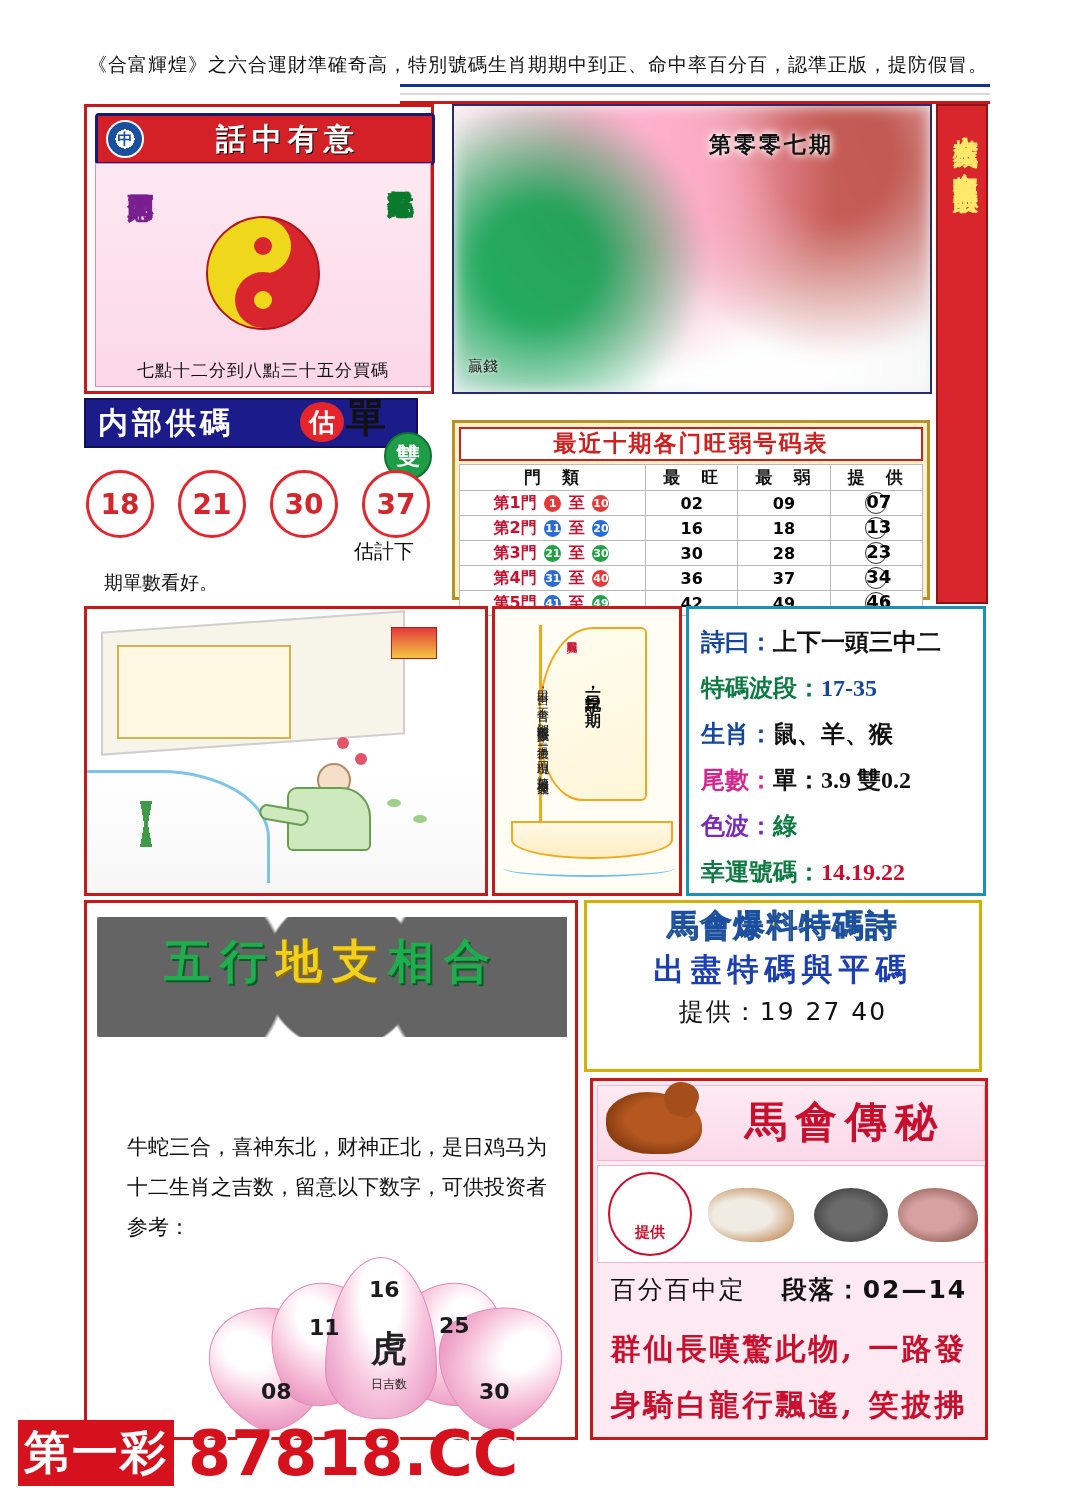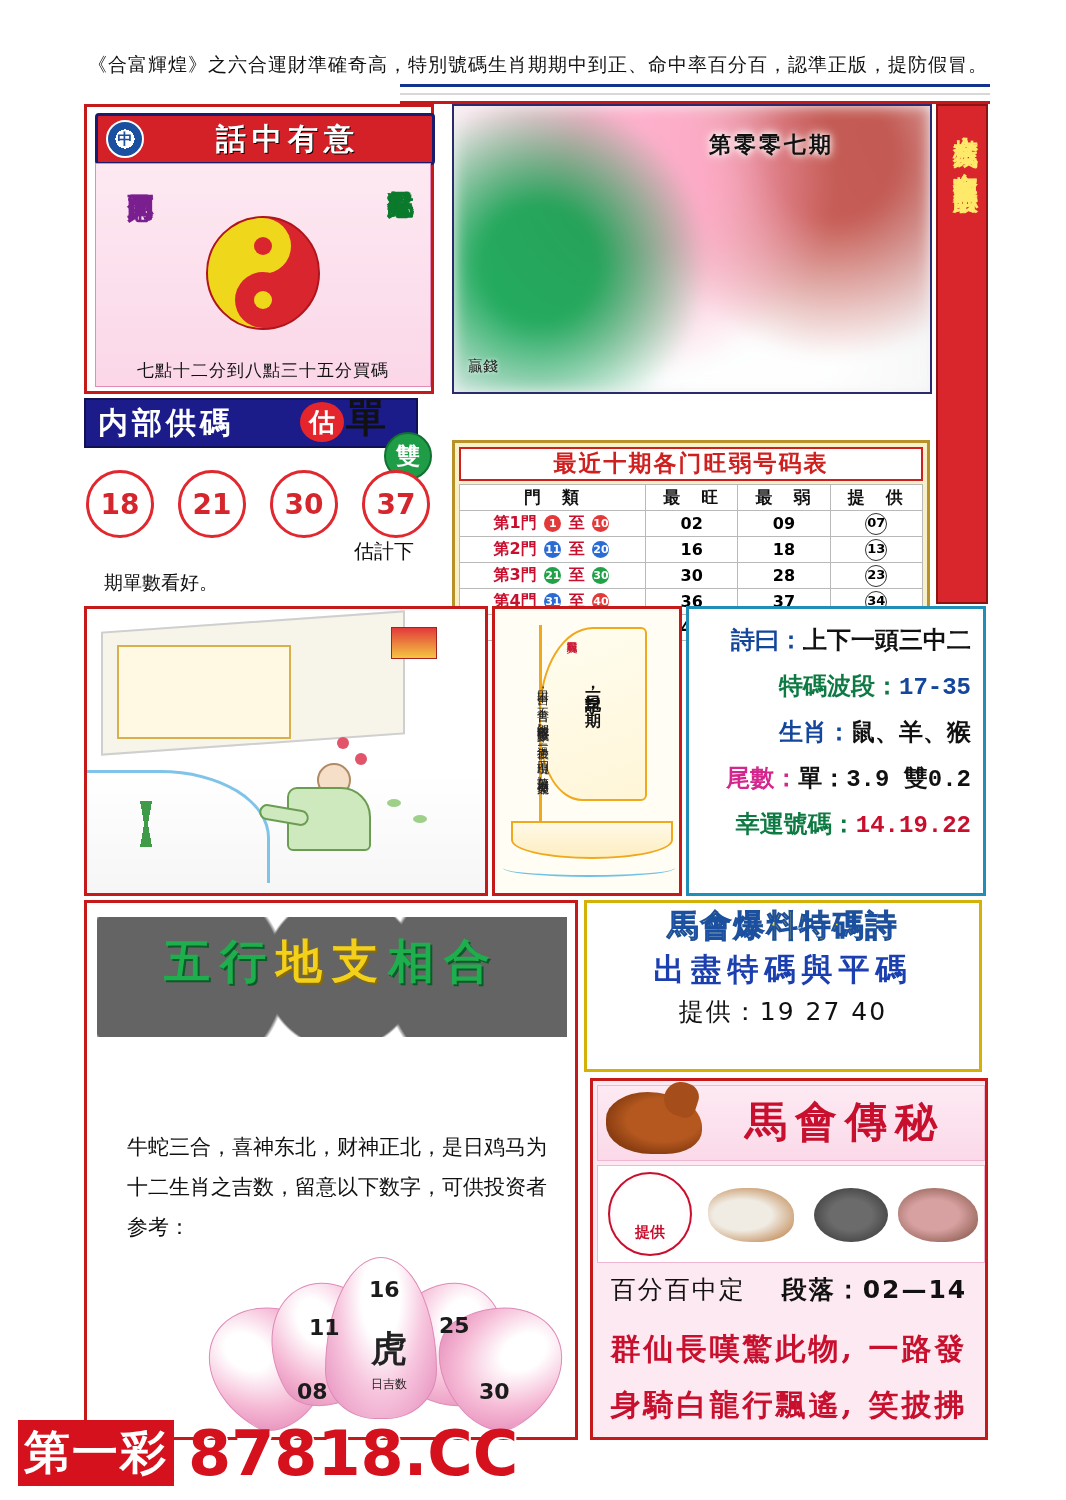--- a/index.html
+++ b/index.html
@@ -162,21 +162,21 @@
   .nb-gujixia{
     position:absolute;left:270px;top:140px;font-size:20px;color:#111;
   }
   .nb-note{
     position:absolute;left:20px;top:172px;font-size:19px;color:#111;
   }
 
   
   #tentable{
     left:452px;top:420px;width:478px;height:180px;
-    border:3px solid #b8912a;background:#f7f0c9;padding:4px;margin-top:20px;
+    border:3px solid #b8912a;background:#f7f0c9;padding:4px;
   }
   .tt-title{
     height:30px;background:#fff;border:2px solid #cf2020;
     color:#cf2020;font-size:23px;font-weight:bold;text-align:center;
     letter-spacing:2px;line-height:28px;
     font-family:"DejaVu Serif","Liberation Serif",serif;
   }
   table.tt{
     width:100%;border-collapse:collapse;background:#fff;margin-top:3px;
     font-size:16px;
@@ -188,21 +188,21 @@
   .men-cell{color:#c8102e;white-space:nowrap;}
   .mini{
     display:inline-block;width:17px;height:17px;line-height:17px;border-radius:50%;
     color:#fff;font-size:11px;margin:0 2px;vertical-align:middle;
   }
   .m-red{background:#e23a3a;}
   .m-blue{background:#2b6cd4;}
   .m-green{background:#23a148;}
   .circ{
     display:inline-block;width:20px;height:20px;line-height:18px;border-radius:50%;
-    border:1.5px solid #333;font-size:13px;
+    border:1.5px solid #333;font-size:18px;
   }
 
   
   #picpanel{
     left:84px;top:606px;width:404px;height:290px;
     border:3px solid #c61a1a;background:#fdfdfd;overflow:hidden;
   }
   .pp-sky{position:absolute;inset:0;background:#ffffff;}
   .pp-wall{
     position:absolute;left:14px;top:12px;width:300px;height:120px;
@@ -285,22 +285,21 @@
     font-size:16px;line-height:20px;color:#111;font-weight:bold;
   }
 
   
   #poem{
     left:686px;top:606px;width:300px;height:290px;
     border:3px solid #1f8fb8;background:#fff;padding:10px 12px;
   }
   .poem-row{
     font-size:24px;line-height:46px;white-space:nowrap;
-    font-family:Liberation Mono, monospace;
-    text-align:right;
+    font-family:Liberation Serif, serif;
   }
   .poem-label{color:#0e7a43;font-weight:bold;}
   .lb-blue{color:#14469c;}
   .lb-pink{color:#d4268c;}
   .lb-purple{color:#7a2bb5;}
   .lb-green{color:#0e7a43;}
   .poem-val{color:#111;font-weight:bold;}
   .val-red{color:#c8102e;font-weight:bold;}
   .val-blue{color:#14469c;font-weight:bold;}
   .val-green{color:#0e7a43;font-weight:bold;}
@@ -596,20 +595,23 @@
     <div class="poem-row">
       <span class="poem-label lb-green">特碼波段：</span><span class="val-blue">17-35</span>
     </div>
     <div class="poem-row">
       <span class="poem-label lb-blue">生肖：</span><span class="poem-val">鼠、羊、猴</span>
     </div>
     <div class="poem-row">
       <span class="poem-label lb-pink">尾數：</span><span class="poem-val">單：3.9  雙0.2</span>
     </div>
     <div class="poem-row">
+      <span class="poem-label lb-purple">色波：</span><span class="val-green">綠</span>
+    </div>
+    <div class="poem-row">
       <span class="poem-label lb-green">幸運號碼：</span><span class="val-red">14.19.22</span>
     </div>
   </div>
 
   <div class="box" id="wuxing">
     <div class="star-bg"></div>
     <div class="wx-title">
       <span class="wx-a">五行</span><span class="wx-b">地支</span><span class="wx-a">相合</span>
     </div>
     <div class="wx-text">牛蛇三合，喜神东北，财神正北，是日鸡马为十二生肖之吉数，留意以下数字，可供投资者参考：</div>
@@ -619,21 +621,21 @@
       <div class="petal p3"></div>
       <div class="petal p4"></div>
       <div class="petal p-center"></div>
       <div class="lot-tiger">
         <span>虎</span>
         <small>日吉数</small>
       </div>
       <div class="lot-num" style="left:92px;top:52px;">11</div>
       <div class="lot-num" style="left:152px;top:14px;">16</div>
       <div class="lot-num" style="left:222px;top:50px;">25</div>
-      <div class="lot-num" style="left:44px;top:116px;margin-left:36px;">08</div>
+      <div class="lot-num" style="left:44px;top:116px;">08</div>
       <div class="lot-num" style="left:262px;top:116px;">30</div>
     </div>
   </div>
 
   <div class="box" id="baoliao">
     <div class="bl-title">馬會爆料特碼詩</div>
     <div style="margin-top:44px;">
       <div class="bl-line">出盡特碼與平碼</div>
       <div class="bl-provide">
         <span>提供：</span><span>19  27  40</span>

